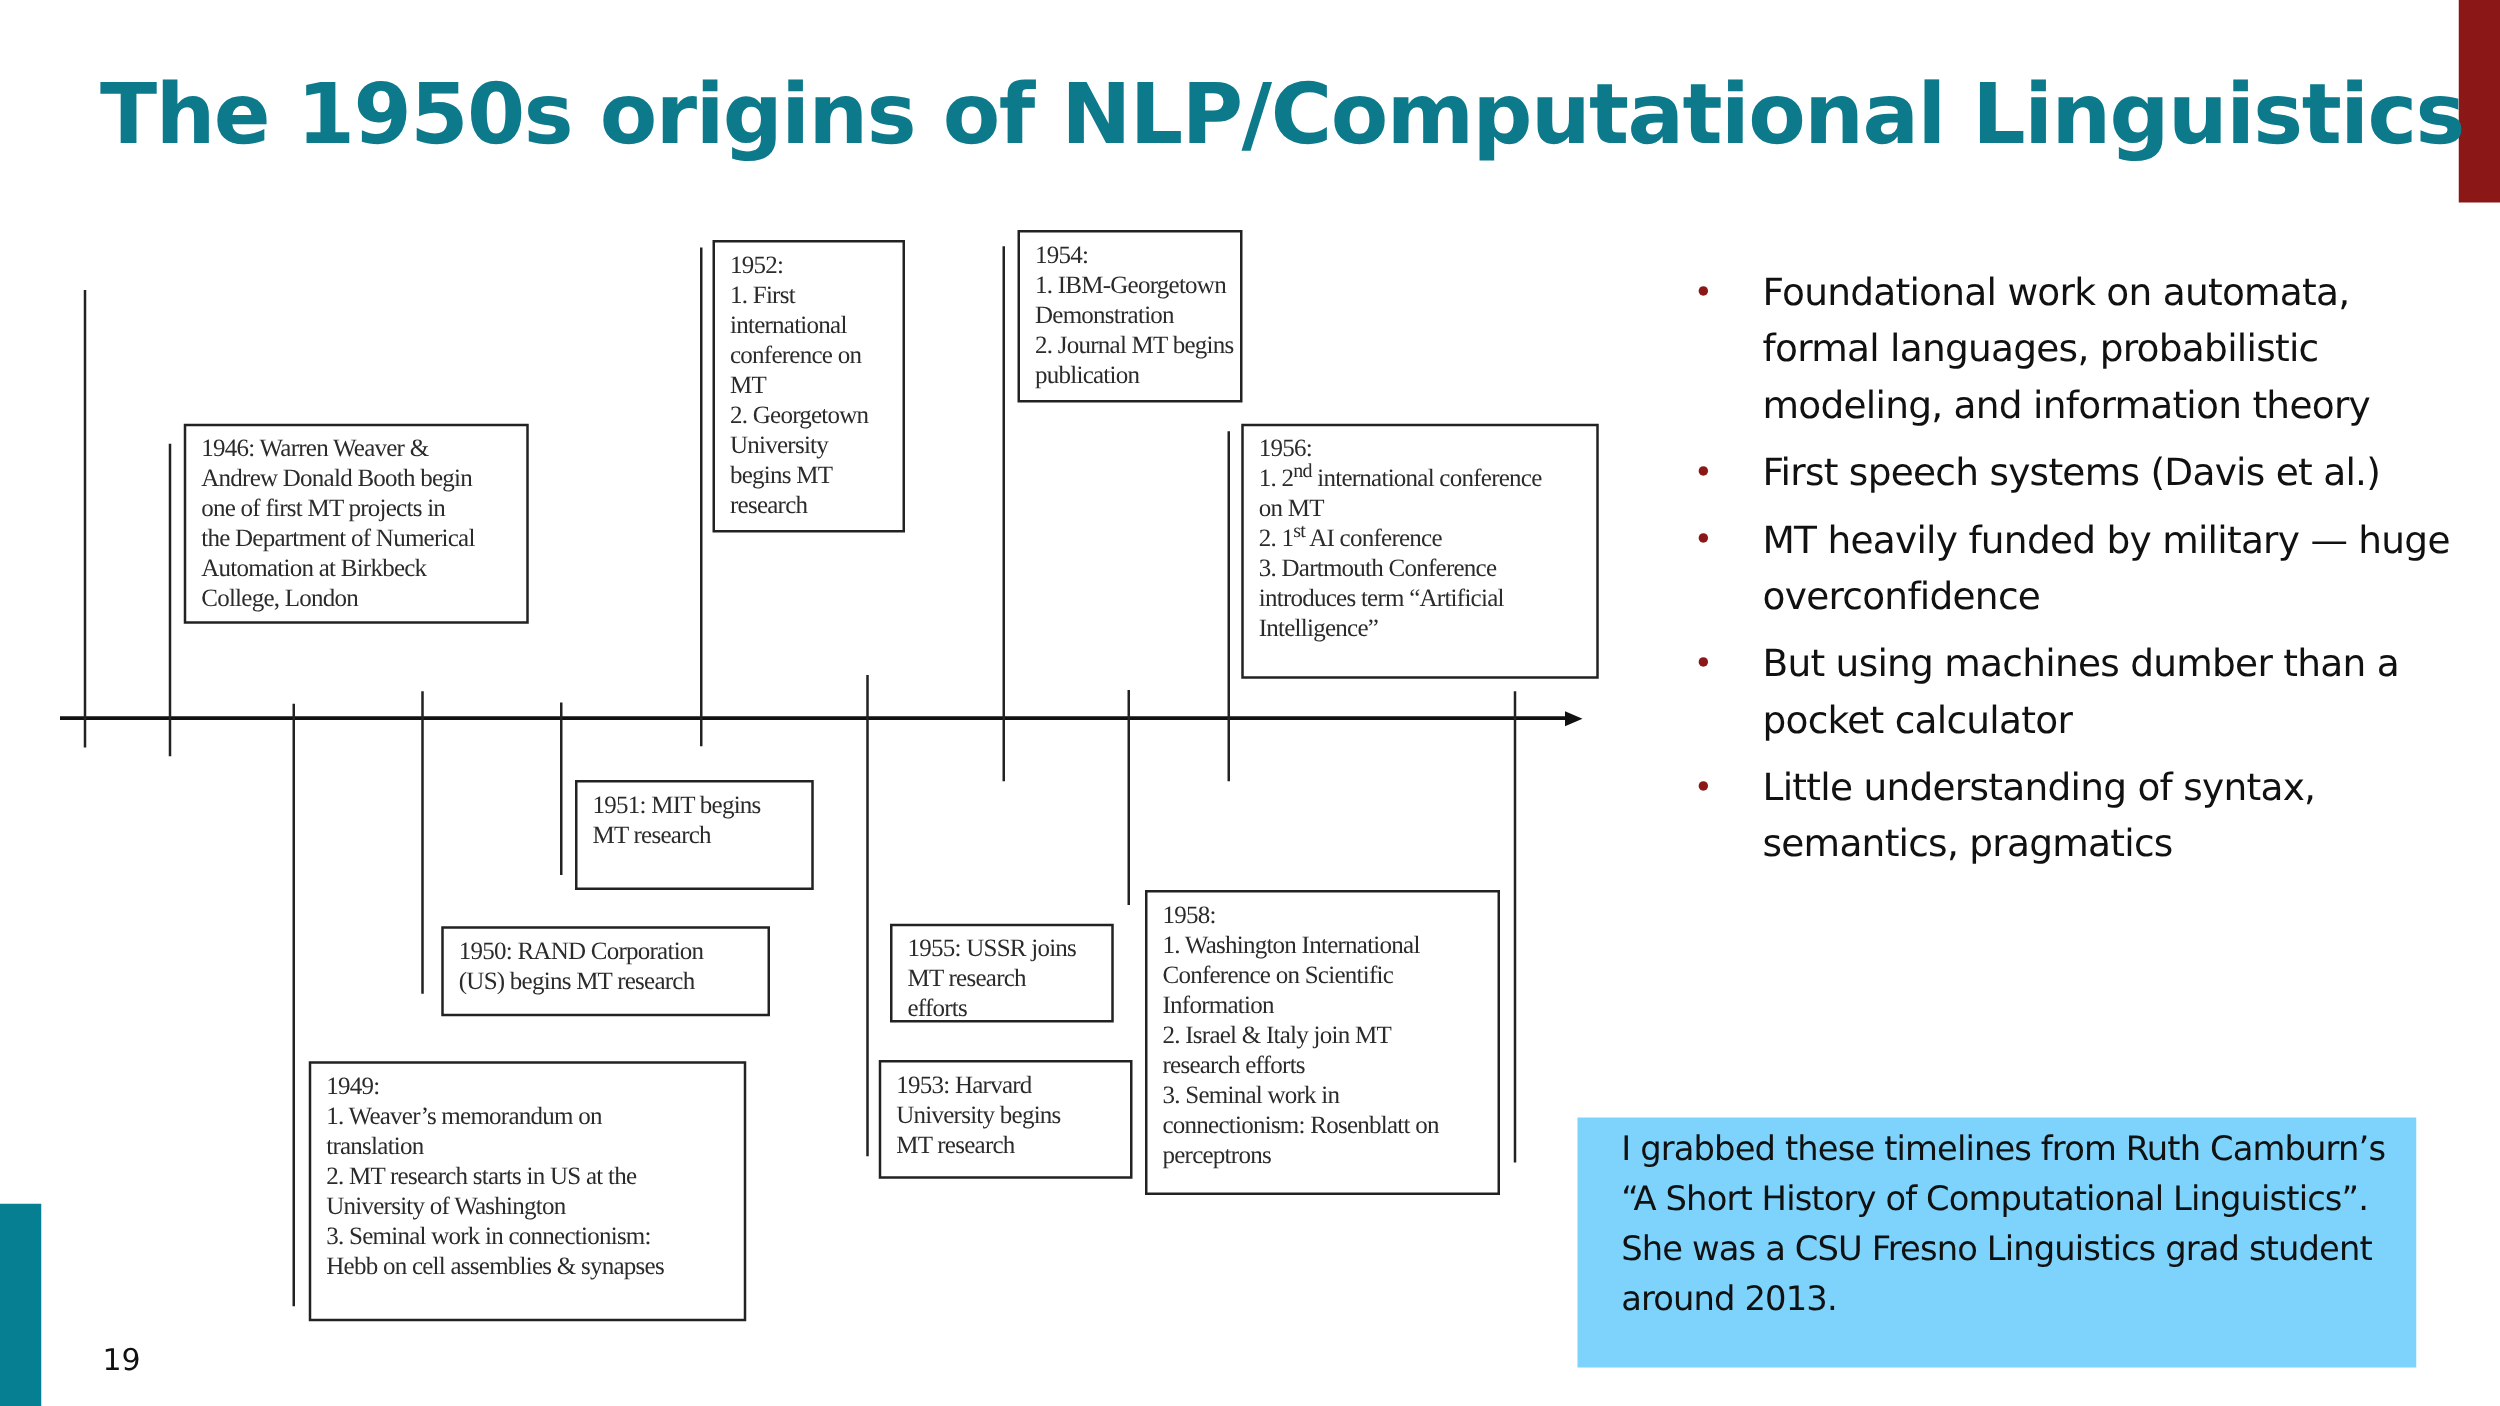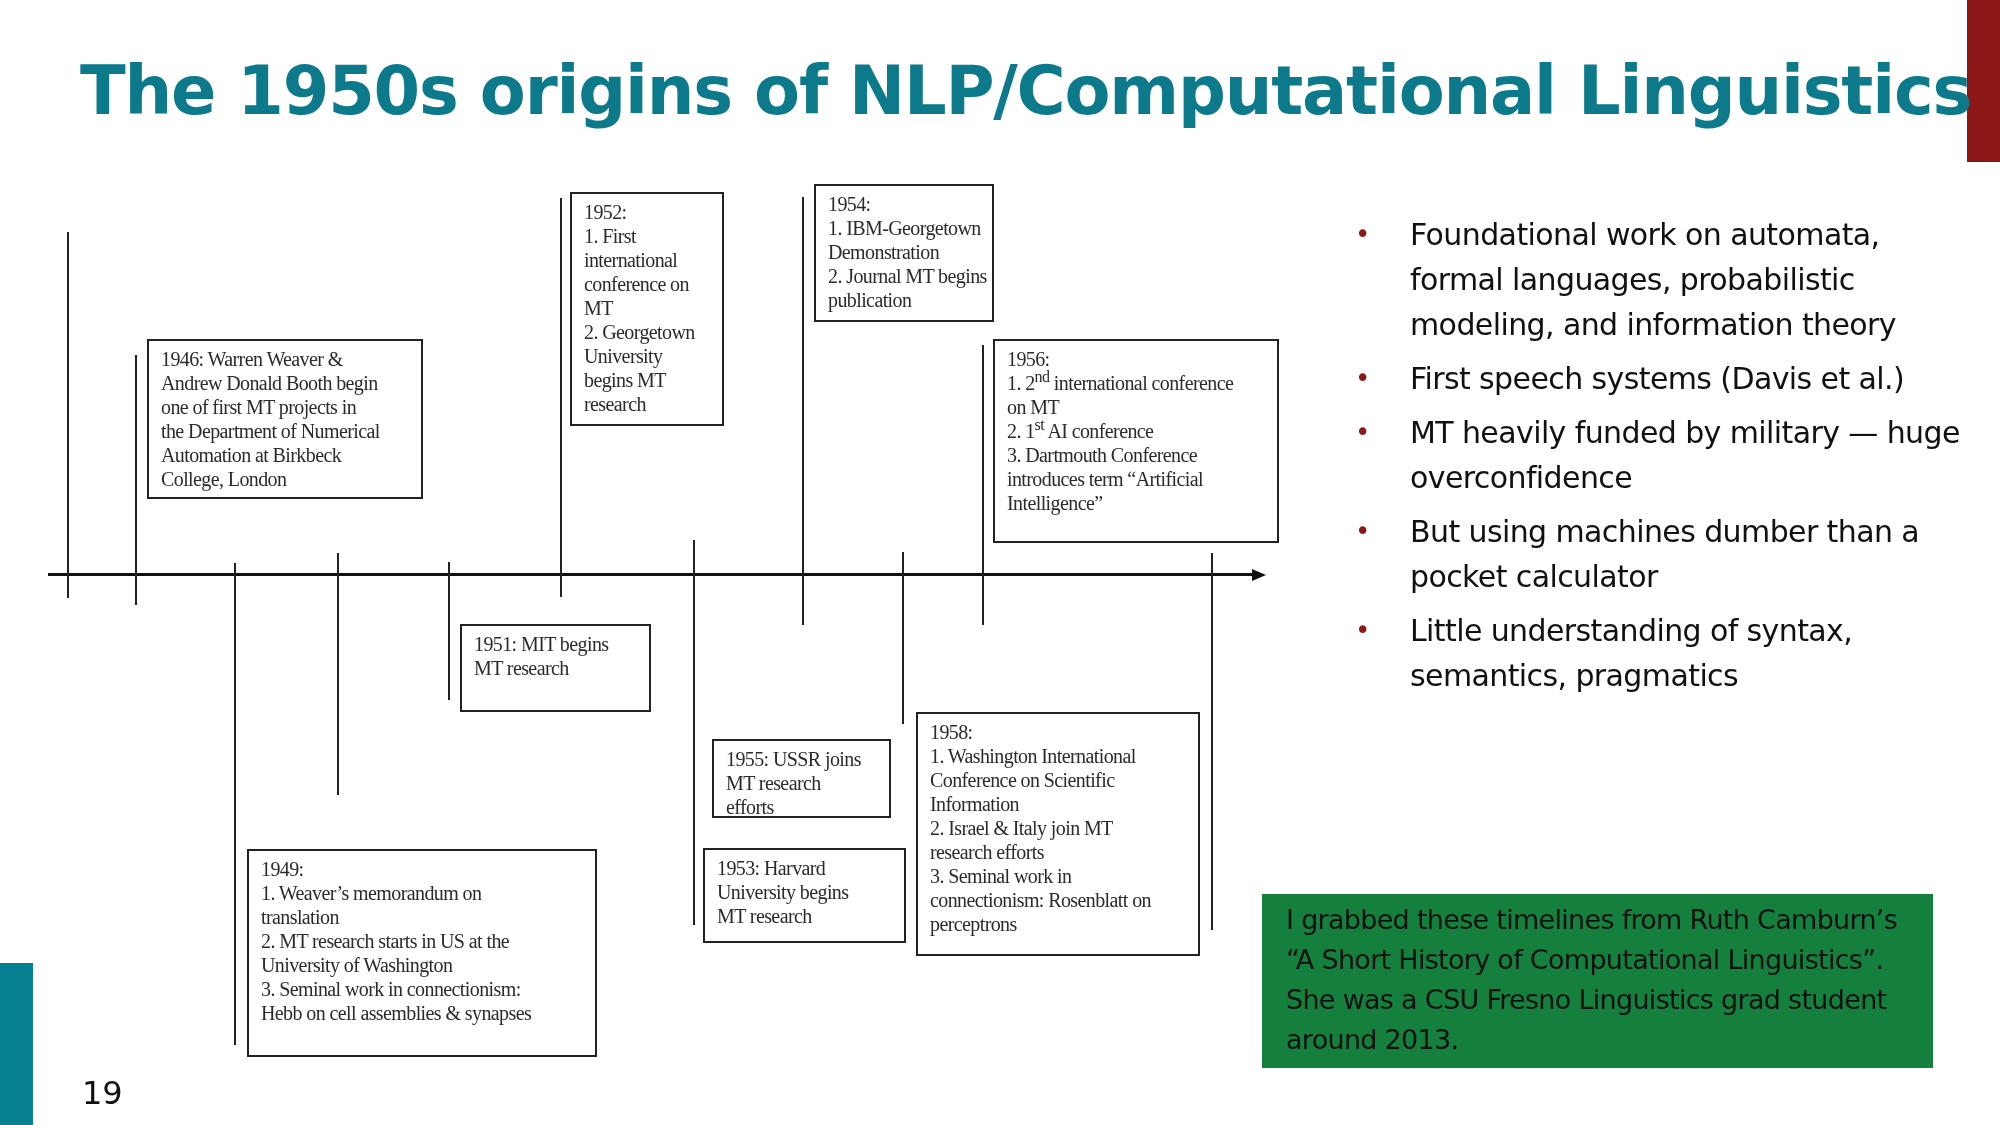--- a/index.html
+++ b/index.html
@@ -2,39 +2,39 @@
 <html><head>
 <meta charset="utf-8">
 <style>
   html, body { margin:0; padding:0; }
   body { width:2000px; height:1125px; position:relative; overflow:hidden; background:#ffffff;
          font-family:"Liberation Sans", sans-serif; }
   .title { position:absolute; left:80px; top:52px; margin:0; font-size:67px; font-weight:bold;
            color:#0d7a8c; font-family:"DejaVu Sans", sans-serif; letter-spacing:-1.2px; white-space:nowrap; }
   .accent-right { position:absolute; left:1967px; top:0; width:33px; height:162px; background:#8b1717; }
   .accent-left { position:absolute; left:0; top:963px; width:33px; height:162px; background:#077f92; }
-  .page-num { position:absolute; left:82px; top:1074px; font-size:32px; color:#111; font-family:"DejaVu Sans", sans-serif; }
+  .page-num { position:absolute; left:82px; top:1074px; font-size:24px; color:#111; font-family:"DejaVu Sans", sans-serif; }
 
   .timeline { position:absolute; left:0; top:0; width:1300px; height:1125px; }
   .axis { position:absolute; height:3px; background:#111; }
   .arrow-head { position:absolute; width:0; height:0; border-top:6px solid transparent; border-bottom:6px solid transparent; border-left:14px solid #111; }
   .vline { position:absolute; width:2px; background:#222; }
   .event-box { position:absolute; box-sizing:border-box; border:2px solid #222; background:#fff;
                font-family:"Liberation Serif", serif; font-size:20px; line-height:24px; color:#2b2b2b;
                padding:6px 10px 24px 12px; letter-spacing:-0.6px; }
   .event-line { display:block; white-space:nowrap; }
   .event-line sup { font-size:16px; line-height:0; }
 
   .bullets { position:absolute; left:1340px; top:212px; width:620px; margin:0; padding:0; list-style:none;
              font-family:"DejaVu Sans", sans-serif; font-size:30px; color:#111; letter-spacing:-0.6px; }
   .bullet { position:relative; padding-left:70px; line-height:45px; margin-bottom:9px; }
   .bullet-dot { position:absolute; left:15px; top:0; color:#8b1717; font-size:26px; }
 
-  .note { position:absolute; left:1262px; top:894px; width:671px; height:174px; box-sizing:border-box;
-          background:#15803d; padding:6px 10px 0 24px; font-family:"DejaVu Sans", sans-serif;
+  .note { position:absolute; left:1262px; top:894px; width:671px; height:200px; box-sizing:border-box;
+          background:#7dd3fc; padding:6px 10px 0 35px; font-family:"DejaVu Sans", sans-serif;
           font-size:27px; line-height:40px; color:#111; letter-spacing:-0.7px; }
 </style>
 </head>
 <body>
 
 <div class="accent-right"></div>
 <div class="accent-left"></div>
 
 <h1 class="title">The 1950s origins of NLP/Computational Linguistics</h1>
 
@@ -84,20 +84,24 @@
       <span class="event-line">on MT</span>
       <span class="event-line">2. 1<sup>st</sup> AI conference</span>
       <span class="event-line">3. Dartmouth Conference</span>
       <span class="event-line">introduces term “Artificial</span>
       <span class="event-line">Intelligence”</span>
     </div>
     <div class="event-box" style="left: 460px; top: 624px; width: 191px; height: 88px;">
       <span class="event-line">1951: MIT begins</span>
       <span class="event-line">MT research</span>
     </div>
+    <div class="event-box" style="left: 353px; top: 741px; width: 263px; height: 72px;">
+      <span class="event-line">1950: RAND Corporation</span>
+      <span class="event-line">(US) begins MT research</span>
+    </div>
     <div class="event-box" style="left: 247px; top: 849px; width: 350px; height: 208px;">
       <span class="event-line">1949:</span>
       <span class="event-line">1. Weaver’s memorandum on</span>
       <span class="event-line">translation</span>
       <span class="event-line">2. MT research starts in US at the</span>
       <span class="event-line">University of Washington</span>
       <span class="event-line">3. Seminal work in connectionism:</span>
       <span class="event-line">Hebb on cell assemblies &amp; synapses</span>
     </div>
     <div class="event-box" style="left: 712px; top: 739px; width: 179px; height: 79px;">

